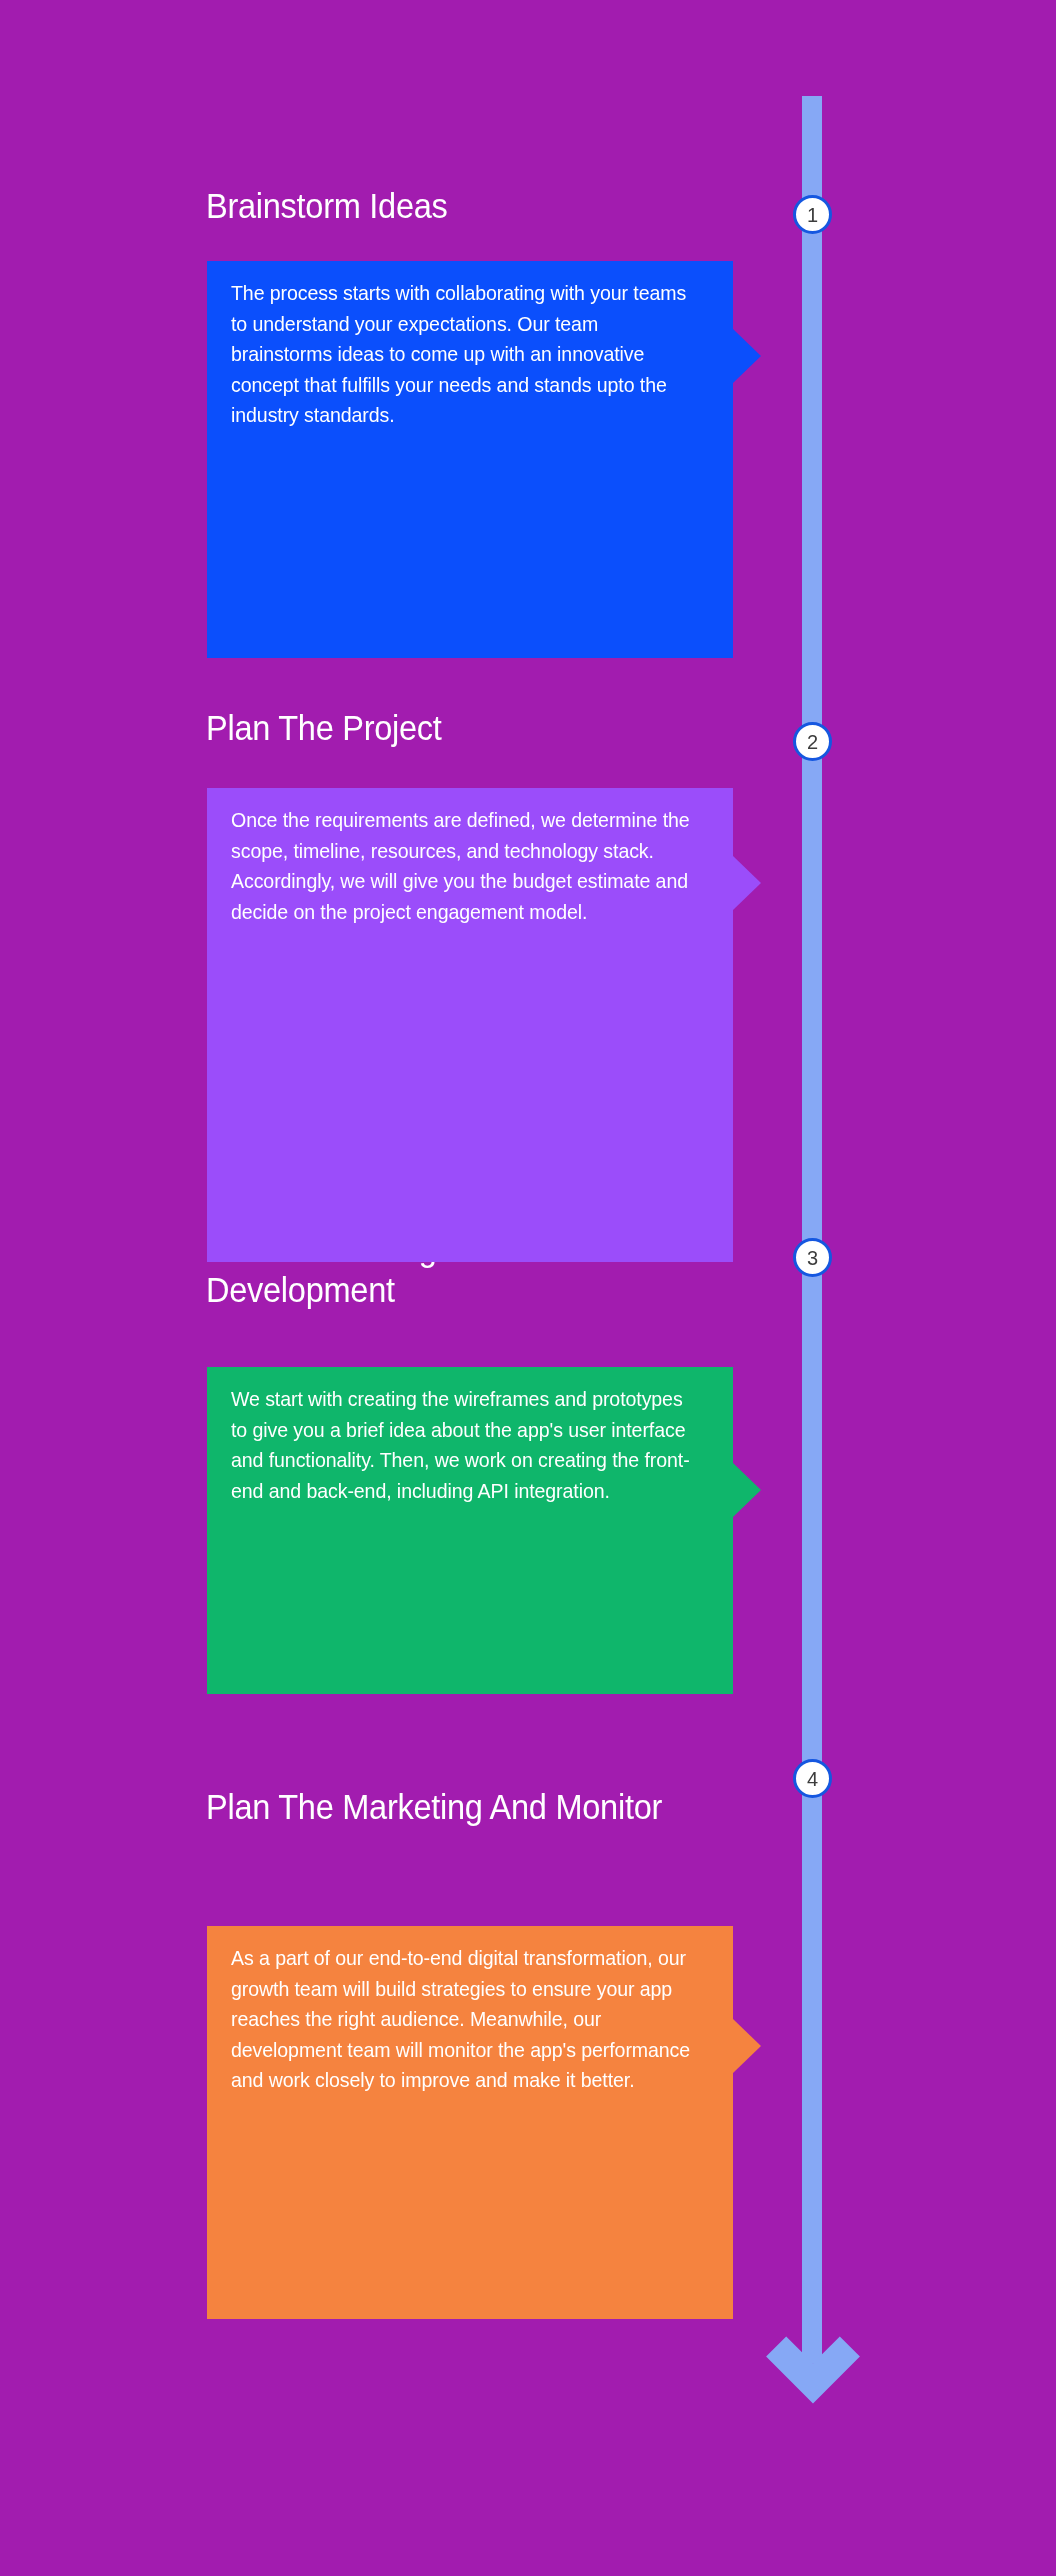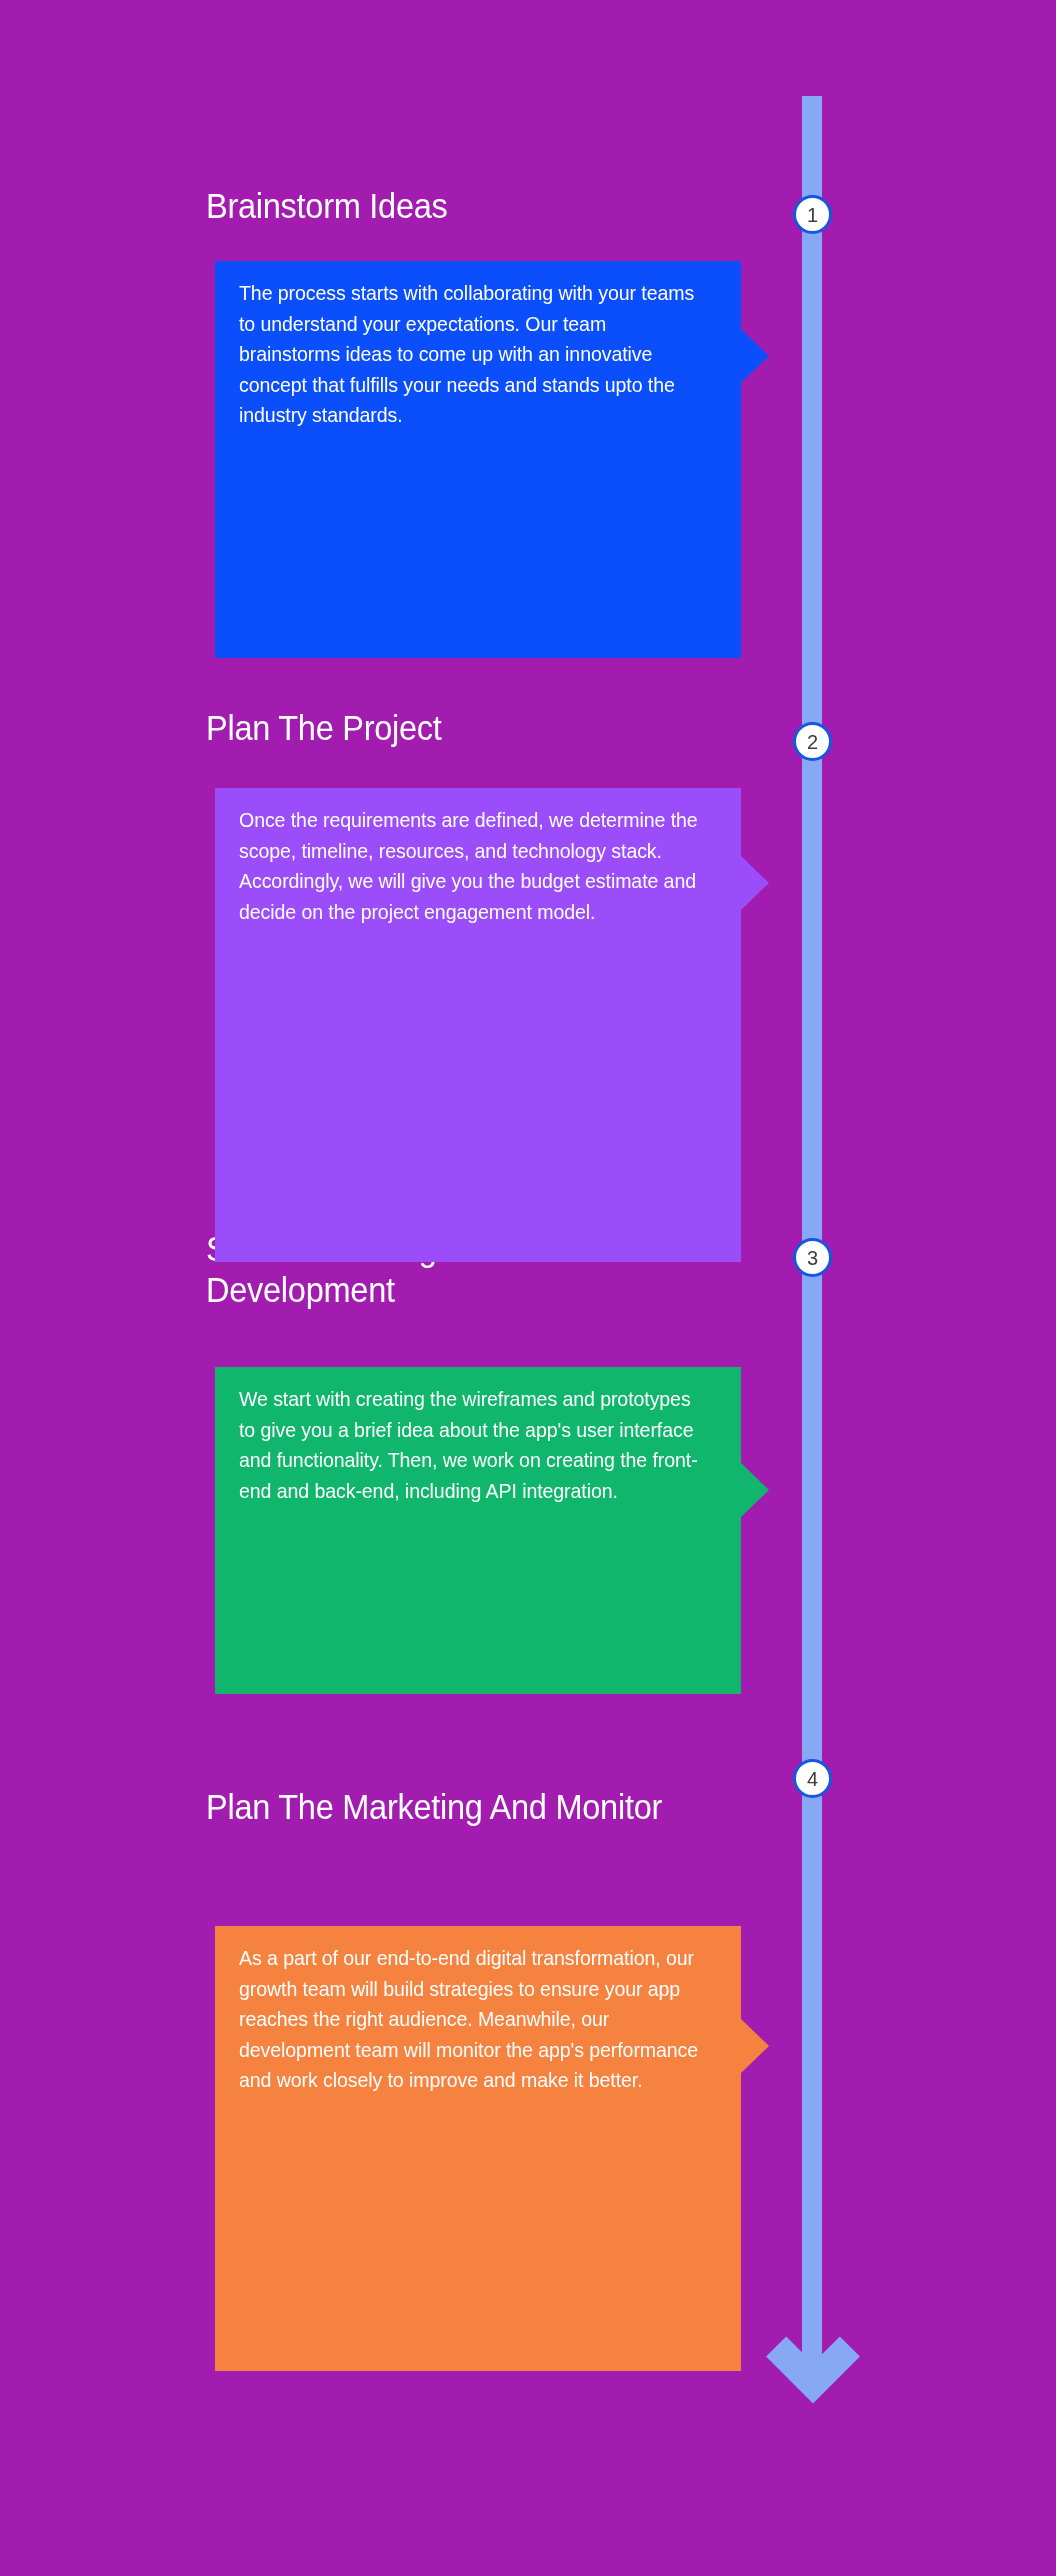--- a/index.html
+++ b/index.html
@@ -77,21 +77,21 @@
     line-height: 1.18;
     letter-spacing: -0.3px;
     transform: scaleX(0.93);
     transform-origin: left center;
     white-space: pre-line;
   }
 
   
   .card {
     position: absolute;
-    left: 215px;
+    left: 207px;
     width: 526px;
     box-sizing: border-box;
     padding: 17.4px 23px 0 24px;
     z-index: 4;
   }
   .card-text {
     color: #ffffff;
     font-family: "Liberation Sans Narrow", "Liberation Sans", "DejaVu Sans Condensed", sans-serif;
     font-size: 20.4px;
     font-weight: 400;
@@ -111,21 +111,21 @@
 
   .card-1 { background: #0b4ffc; top: 261px; height: 397px; }
   .card-1 .card-notch { top: 68px; border-left: 28px solid #0b4ffc; }
 
   .card-2 { background: #9b4dfa; top: 788px; height: 474px; }
   .card-2 .card-notch { top: 68px; border-left: 28px solid #9b4dfa; }
 
   .card-3 { background: #0fb66b; top: 1367px; height: 327px; }
   .card-3 .card-notch { top: 96px; border-left: 28px solid #0fb66b; }
 
-  .card-4 { background: #f5833f; top: 1926px; height: 445px; }
+  .card-4 { background: #f5833f; top: 1926px; height: 393px; }
   .card-4 .card-notch { top: 93px; border-left: 28px solid #f5833f; }
 
   
   .title-1 { top: 185px; }
   .title-2 { top: 707px; }
   .title-3 { top: 1228px; }
   .title-4 { top: 1786px; }
 
   
   .marker-1 { left: 793px; top: 195px; }

